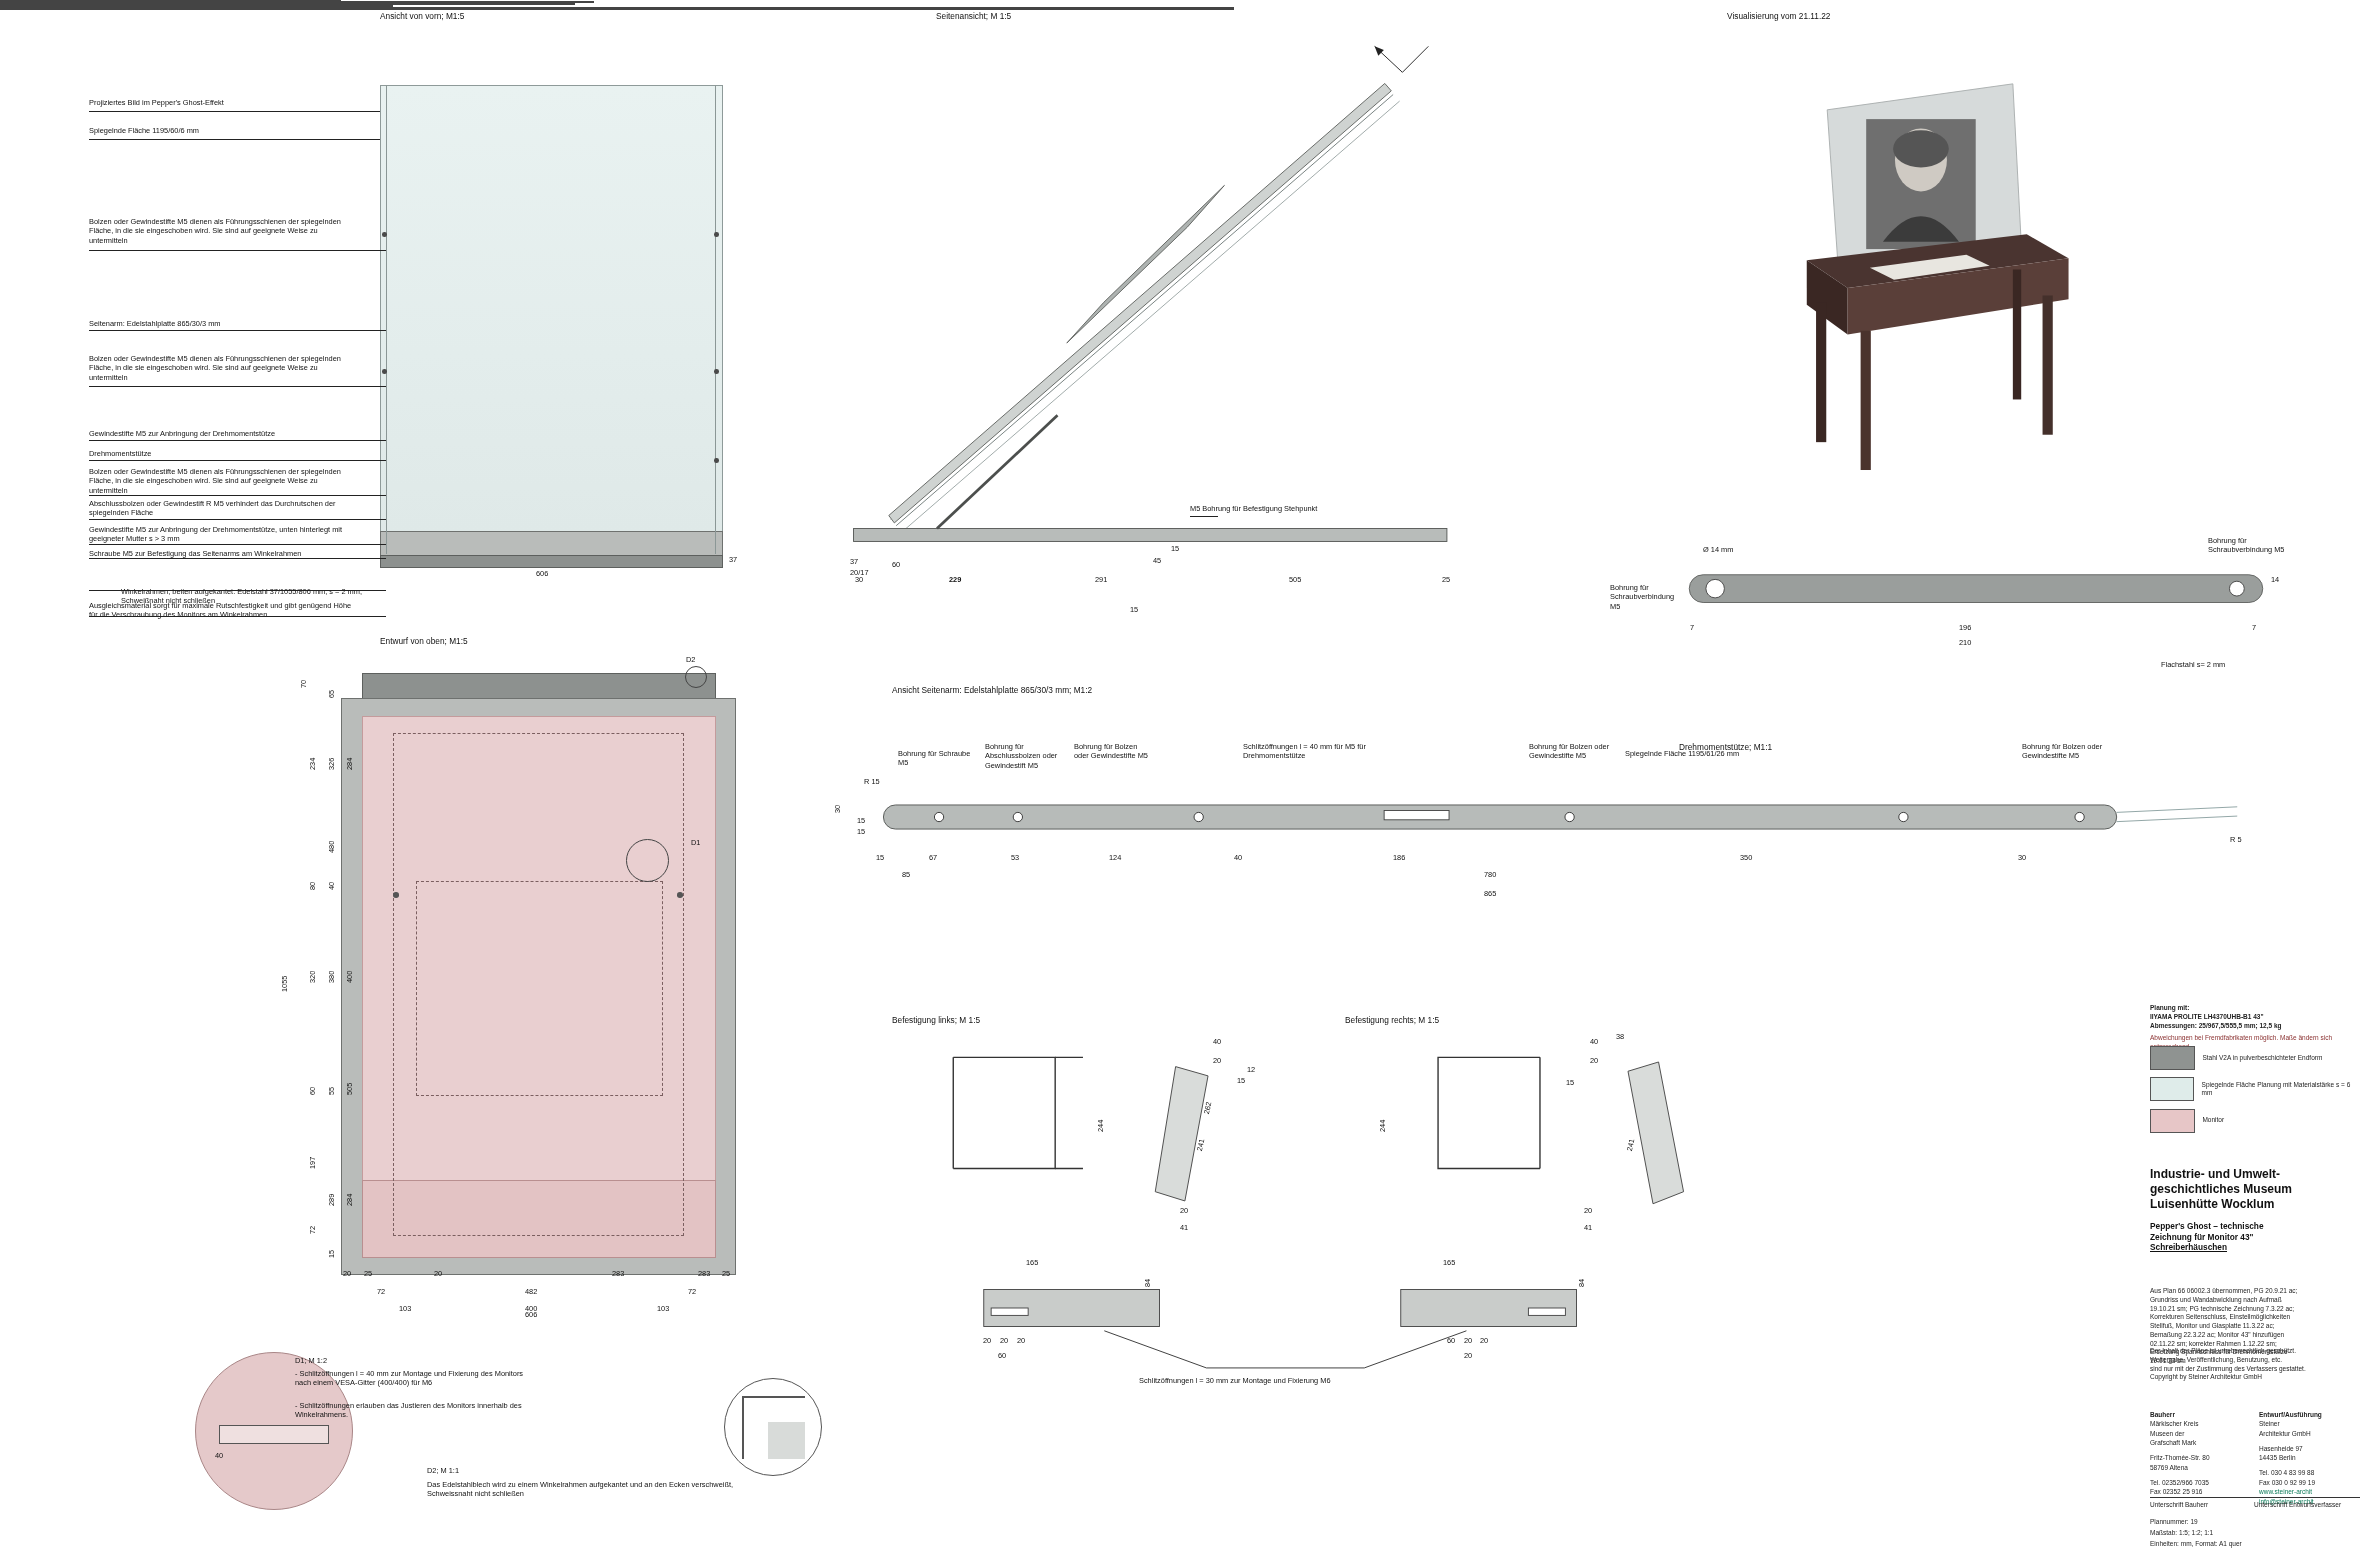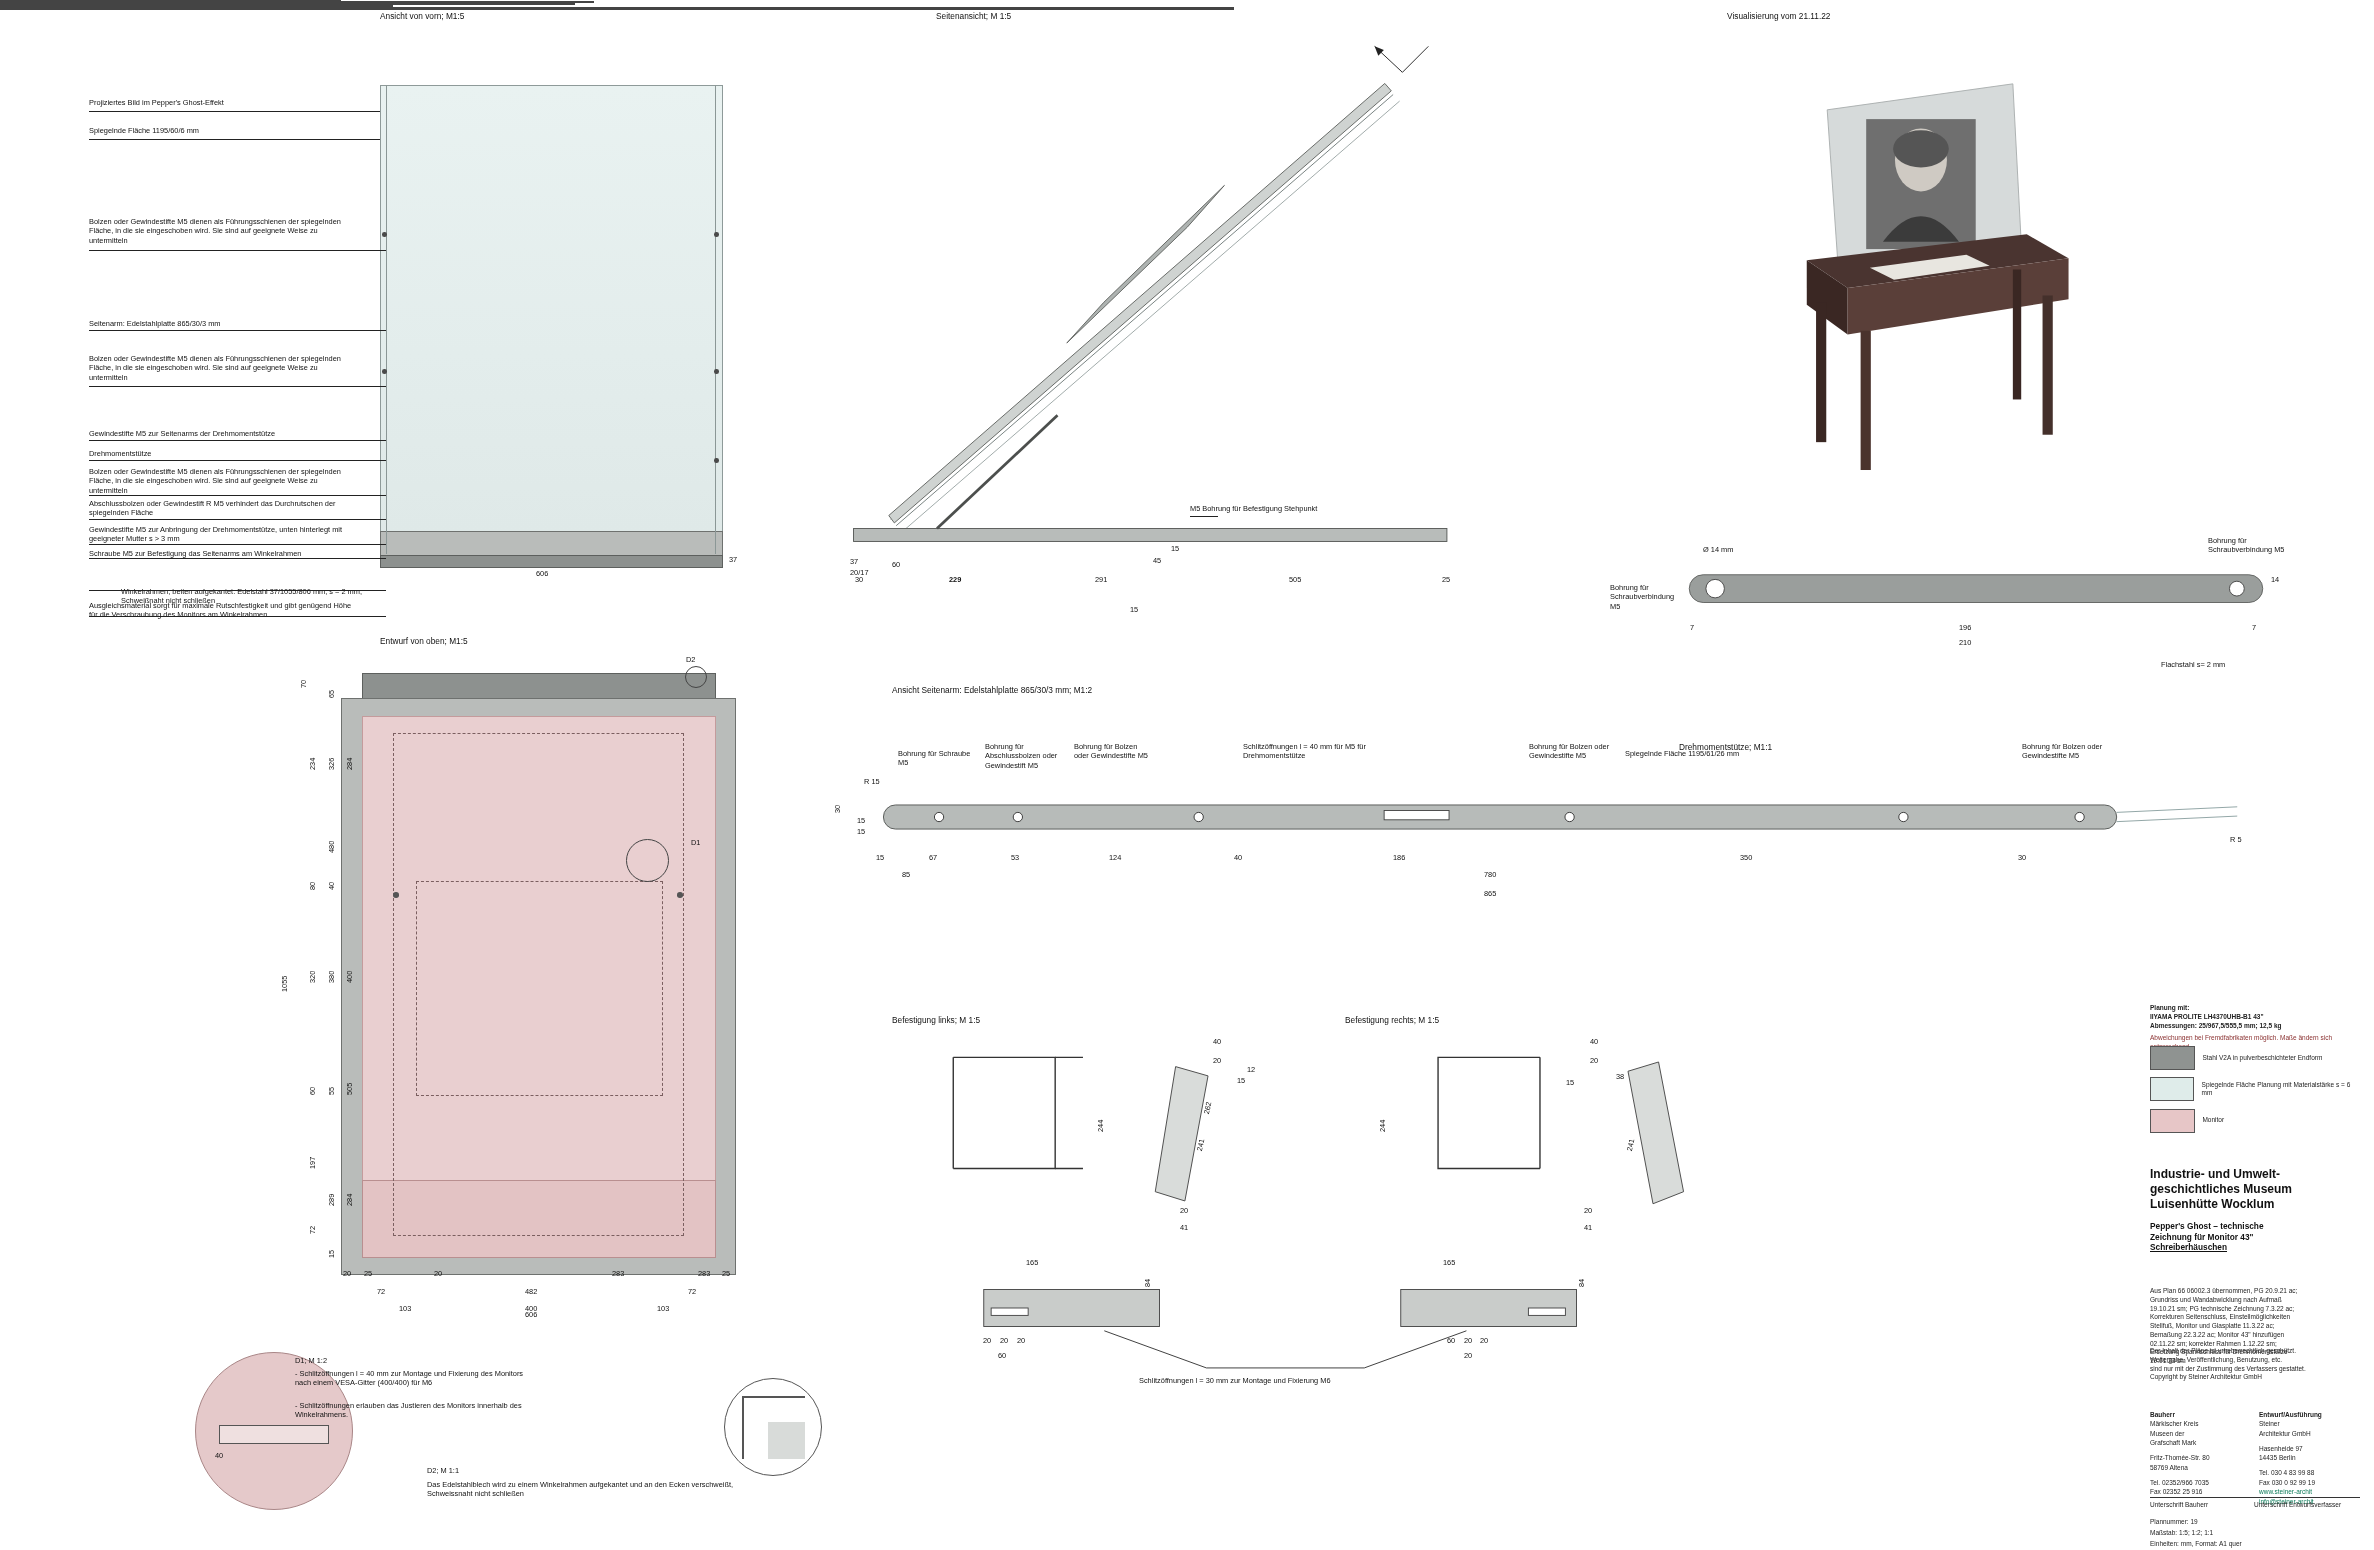--- a/index.html
+++ b/index.html
@@ -65,21 +65,21 @@
 
   <div class="t s8 w" style="left:89px;top:217px;width:269px;">Bolzen oder Gewindestifte M5 dienen als Führungsschienen der spiegelnden Fläche, in die sie eingeschoben wird. Sie sind auf geeignete Weise zu untermitteln</div>
   <div class="ln hl" style="left:89px;top:250px;width:297px;"></div>
 
   <div class="t s8 w" style="left:89px;top:319px;width:269px;">Seitenarm: Edelstahlplatte 865/30/3 mm</div>
   <div class="ln hl" style="left:89px;top:330px;width:297px;"></div>
 
   <div class="t s8 w" style="left:89px;top:354px;width:269px;">Bolzen oder Gewindestifte M5 dienen als Führungsschienen der spiegelnden Fläche, in die sie eingeschoben wird. Sie sind auf geeignete Weise zu untermitteln</div>
   <div class="ln hl" style="left:89px;top:386px;width:297px;"></div>
 
-  <div class="t s8 w" style="left:89px;top:429px;width:269px;">Gewindestifte M5 zur Seitenarms der Drehmomentstütze</div>
+  <div class="t s8 w" style="left:89px;top:429px;width:269px;">Gewindestifte M5 zur Anbringung der Drehmomentstütze</div>
   <div class="ln hl" style="left:89px;top:440px;width:297px;"></div>
 
   <div class="t s8 w" style="left:89px;top:449px;width:269px;">Drehmomentstütze</div>
   <div class="ln hl" style="left:89px;top:460px;width:297px;"></div>
 
   <div class="t s8 w" style="left:89px;top:467px;width:269px;">Bolzen oder Gewindestifte M5 dienen als Führungsschienen der spiegelnden Fläche, in die sie eingeschoben wird. Sie sind auf geeignete Weise zu untermitteln</div>
   <div class="ln hl" style="left:89px;top:495px;width:297px;"></div>
 
   <div class="t s8 w" style="left:89px;top:499px;width:269px;">Abschlussbolzen oder Gewindestift R M5 verhindert das Durchrutschen der spiegelnden Fläche</div>
   <div class="ln hl" style="left:89px;top:519px;width:297px;"></div>
@@ -282,21 +282,21 @@
     <path d="M150,10 L40,10 L40,130 L150,130" fill="none" stroke="#333" stroke-width="1.5"></path>
     <path d="M150,10 L150,130" fill="none" stroke="#333" stroke-width="1.5"></path>
     <polygon points="245,25 278,15 305,155 272,168" fill="#d9dcda" stroke="#444"></polygon>
   </svg>
   <div class="t s8" style="left:1378px;top:1132px;transform:rotate(-90deg);transform-origin:left top;">244</div>
   <div class="t s8" style="left:1590px;top:1037px;">40</div>
   <div class="t s8" style="left:1590px;top:1056px;">20</div>
   <div class="t s8" style="left:1625px;top:1150px;transform:rotate(-78deg);transform-origin:left top;">241</div>
   <div class="t s8" style="left:1584px;top:1206px;">20</div>
   <div class="t s8" style="left:1584px;top:1223px;">41</div>
-  <div class="t s8" style="left:1616px;top:1072px;">38</div>
+  <div class="t s8" style="left:1616px;top:1032px;">38</div>
   <div class="t s8" style="left:1566px;top:1078px;">15</div>
 
   <svg style="left:974px;top:1271px;width:260px;height:74px;" viewBox="0 0 280 80" width="260" height="74">
     <rect x="10" y="20" width="190" height="40" fill="#c9ccca" stroke="#444"></rect>
     <rect x="18" y="40" width="40" height="8" fill="#fff" stroke="#444"></rect>
   </svg>
   <svg style="left:1391px;top:1271px;width:260px;height:74px;" viewBox="0 0 280 80" width="260" height="74">
     <rect x="10" y="20" width="190" height="40" fill="#c9ccca" stroke="#444"></rect>
     <rect x="148" y="40" width="40" height="8" fill="#fff" stroke="#444"></rect>
   </svg>

